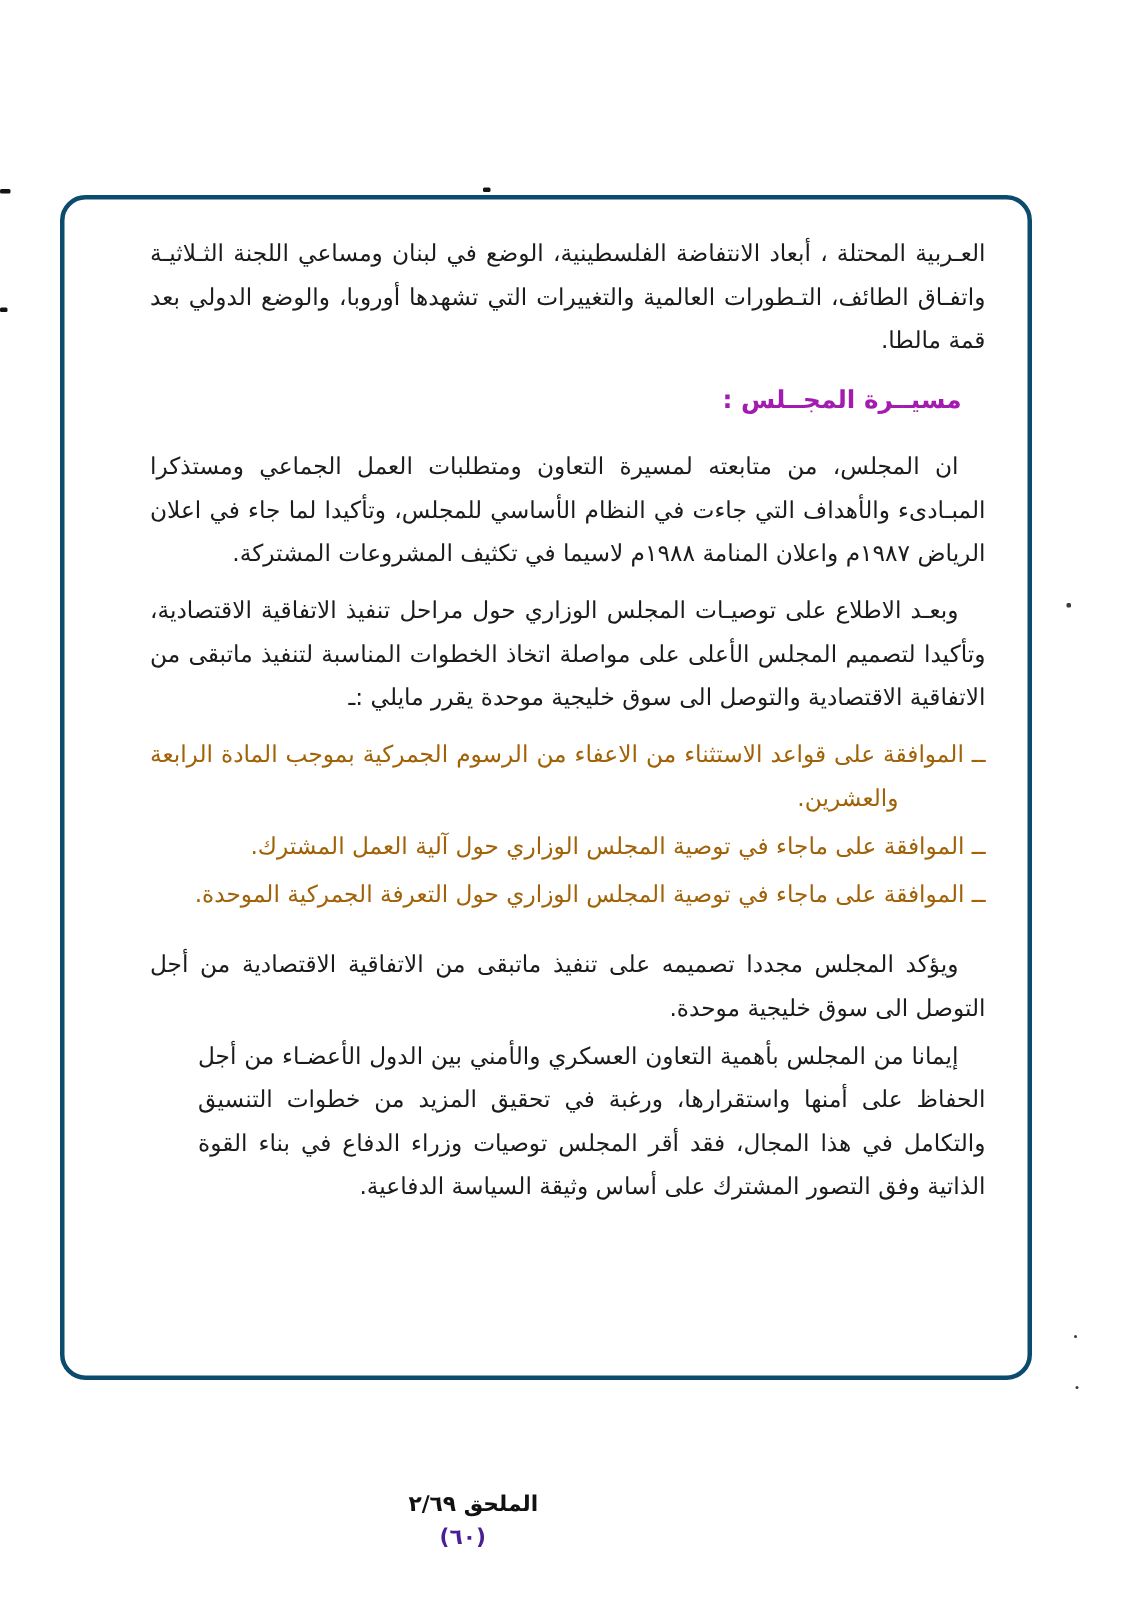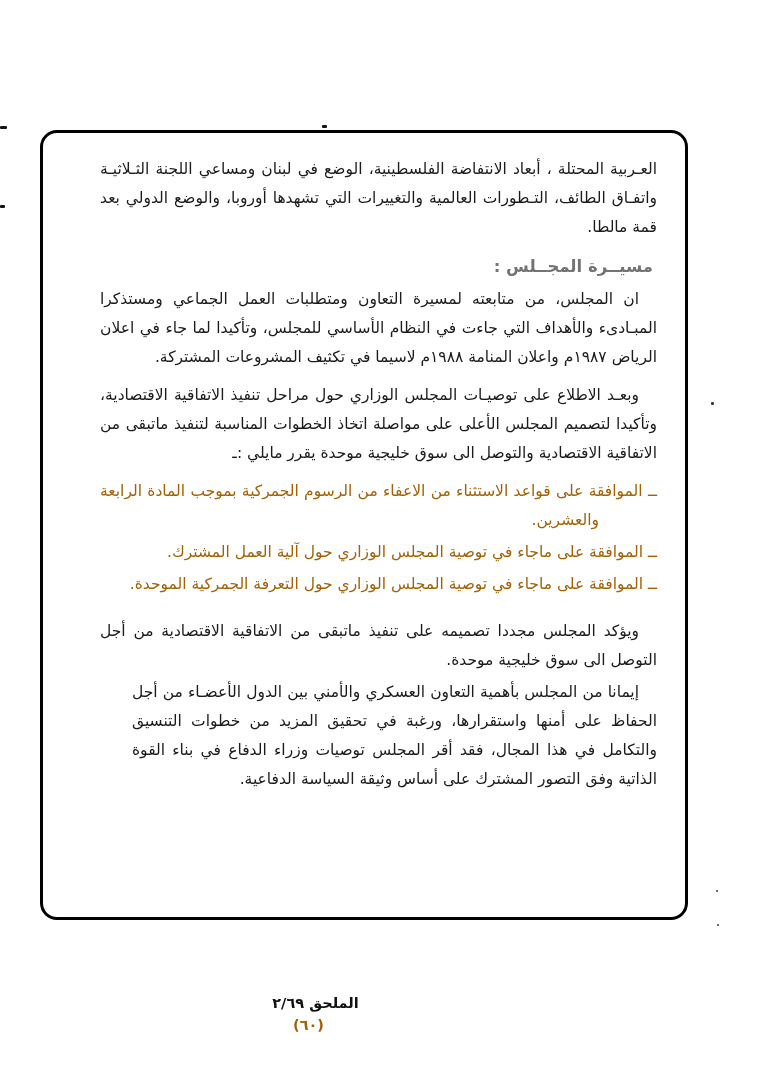--- a/index.html
+++ b/index.html
@@ -7,39 +7,39 @@
     width:758px;height:1078px;position:relative;
     background:#ffffff;overflow:hidden;
     font-family:"DejaVu Sans",sans-serif;
     color:#1c1c1c;
   }
   .scan-page{position:absolute;inset:0;background:#ffffff;}
 
   
   .frame{
     position:absolute;left:40px;top:130px;width:648px;height:790px;
-    border:3px solid #000000;border-radius:17px;box-sizing:border-box;
+    border:3px solid #0c4a6e;border-radius:17px;box-sizing:border-box;
     background:#ffffff;
   }
   .content{
     position:absolute;top:0;right:0;bottom:0;left:0;
     padding:22px 28px 0 57px;
     direction:rtl;
     box-sizing:border-box;
   }
   .para{
     margin:0;font-size:15.5px;line-height:29px;
     text-align:justify;color:#1b1b1b;
     font-weight:500;
     letter-spacing:0.1px;
   }
   .para.indent{text-indent:18px;}
   .heading{
-    margin:4px;font-size:16.5px;line-height:29px;font-weight:bold;
-    text-align:right;color:#737373;
+    margin:16px;font-size:16.5px;line-height:29px;font-weight:bold;
+    text-align:right;color:#a21caf;
   }
   .bullet{
     margin:0;font-size:15.5px;line-height:29px;
     text-align:justify;color:#a16207;font-weight:500;
     padding-right:58px;text-indent:-58px;
   }
   .mt-h1{margin-top:10px;}
   .mt-p3{margin-top:9px;}
   .mt-b1{margin-top:9px;}
   .mt-b{margin-top:3px;}
@@ -50,21 +50,21 @@
   
   .footer{
     position:absolute;left:0;top:992px;width:631px;
     direction:rtl;text-align:center;
   }
   .footer .annex{
     font-size:14.5px;font-weight:bold;line-height:22px;color:#111;
     margin-left:0;
   }
   .footer .pagenum{
-    font-size:14.5px;font-weight:bold;line-height:22px;color:#a16207;
+    font-size:14.5px;font-weight:bold;line-height:22px;color:#4c1d95;
     margin-right:14px;
   }
 
   
   .artifact{position:absolute;background:#141414;border-radius:1px;}
   .a-tick1{left:0;top:126px;width:7px;height:3px;}
   .a-tick2{left:0;top:205px;width:5px;height:3px;}
   .a-tick3{left:322px;top:125px;width:5px;height:3px;}
   .a-dot1{left:711px;top:402px;width:3px;height:3px;background:#3a3a3a;}
   .a-dot2{left:716px;top:890px;width:2px;height:2px;background:#3a3a3a;}

